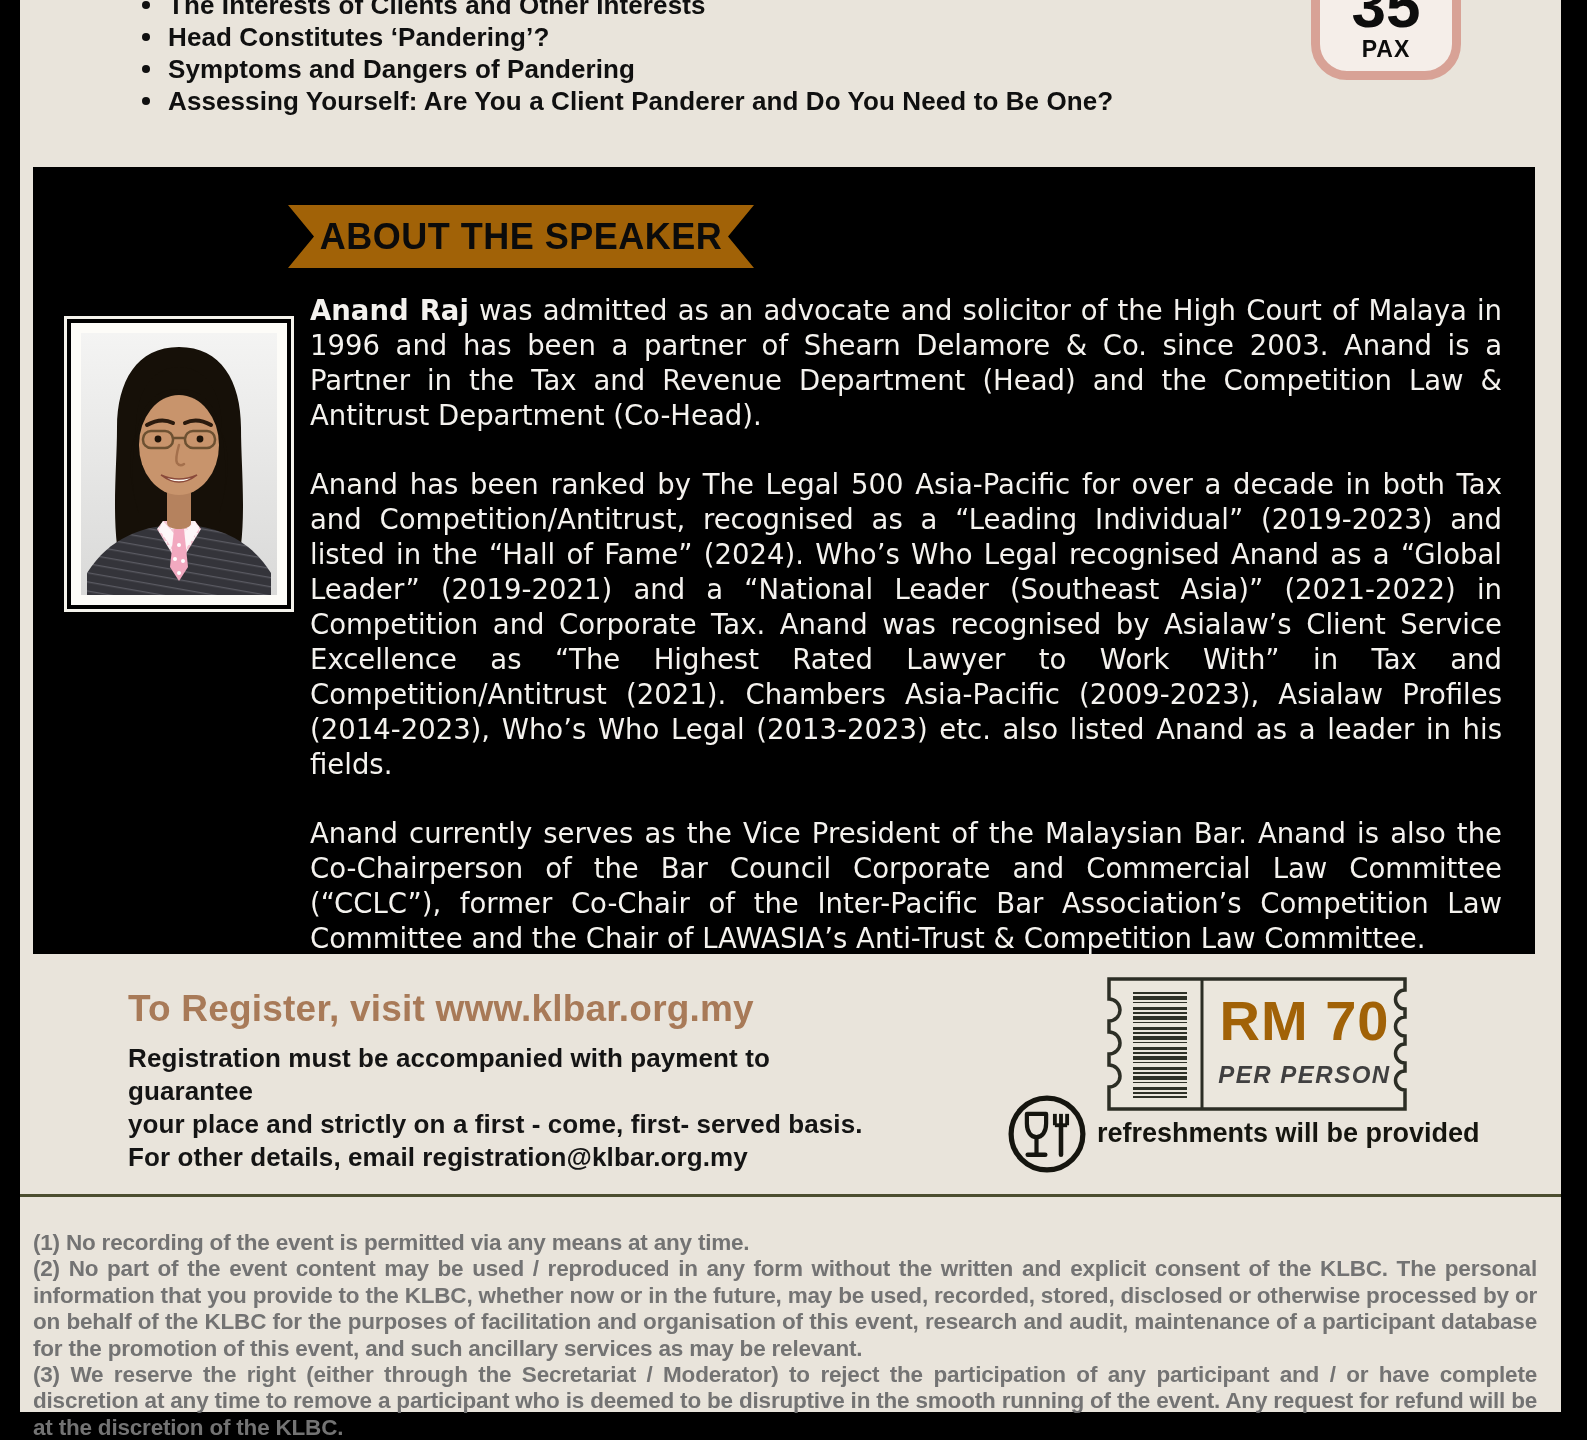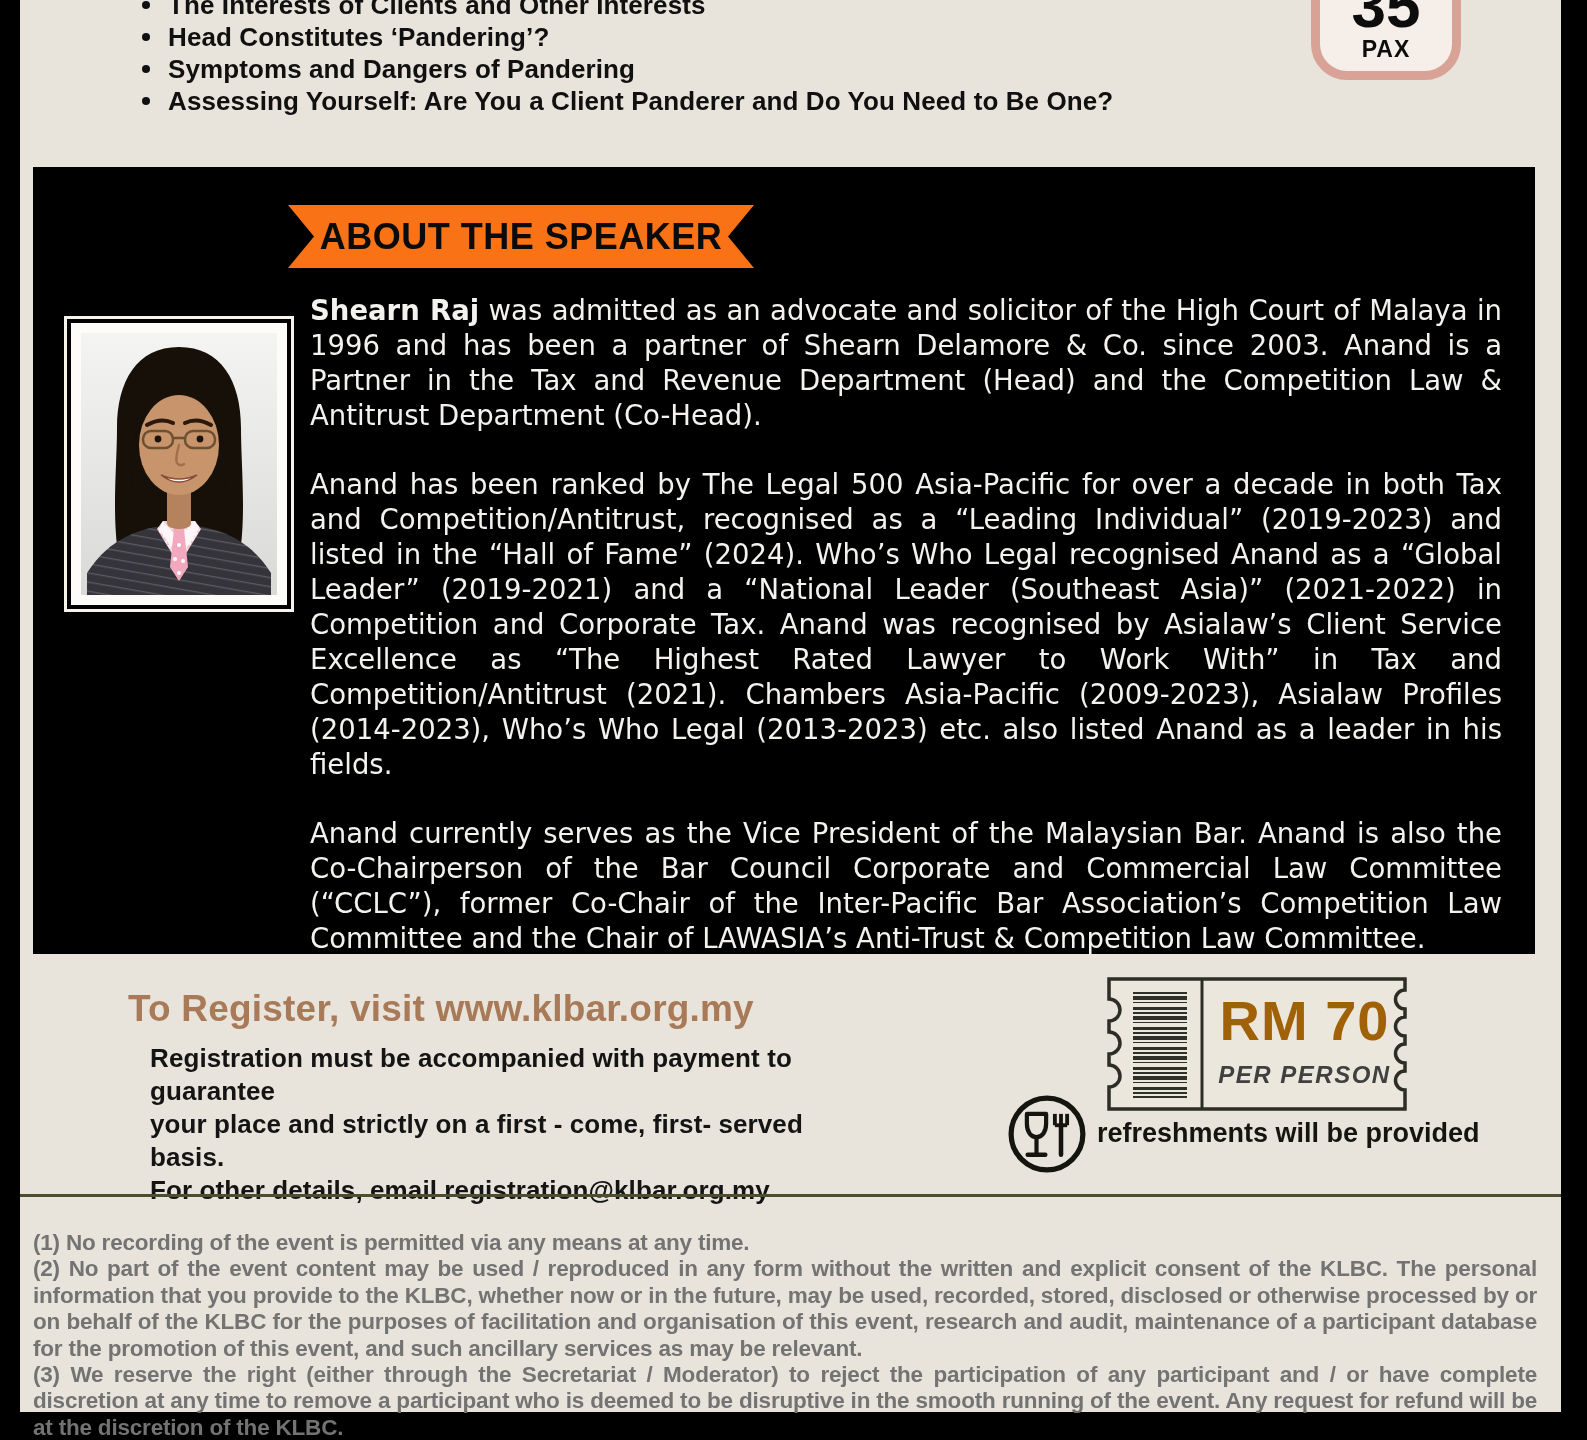--- a/index.html
+++ b/index.html
@@ -21,40 +21,40 @@
 
   
   .pax-badge{position:absolute;left:1311px;top:-38px;width:150px;height:118px;
     background:#f5eee9;border:9px solid #d8a296;border-radius:36px;
     display:flex;flex-direction:column;align-items:center;justify-content:flex-end;padding-bottom:8px;box-sizing:border-box;}
   .pax-number{font-size:62px;font-weight:700;color:#0d0d0d;line-height:.9;}
   .pax-label{font-size:23px;font-weight:700;color:#0d0d0d;letter-spacing:1px;margin-top:2px;}
 
   
   .speaker-panel{position:absolute;left:33px;top:167px;width:1502px;height:787px;background:#000;}
-  .ribbon{position:absolute;left:255px;top:38px;width:466px;height:63px;background:#f97316;
+  .ribbon{position:absolute;left:255px;top:38px;width:466px;height:63px;background:#a16207;
     clip-path:polygon(0 0,100% 0,calc(100% - 26px) 50%,100% 100%,0 100%,26px 50%);
     display:flex;align-items:center;justify-content:center;}
   .ribbon-text{font-size:36px;font-weight:700;color:#0b0b0b;letter-spacing:.5px;}
 
   .photo-frame{position:absolute;left:31px;top:149px;width:230px;height:296px;
     border:3px solid #f5f3ec;box-sizing:border-box;background:#000;padding:4px;}
   .photo-mat{width:100%;height:100%;box-sizing:border-box;border:10px solid #fdfcf8;background:#e9e9e9;}
   .photo-mat svg{display:block;width:100%;height:100%;}
 
   .bio{position:absolute;left:277px;top:126px;width:1192px;color:#f4f2ee;
     font-size:27.5px;line-height:35px;text-align:justify;font-family:"DejaVu Sans","Liberation Sans",sans-serif;}
   .bio p{margin:0 0 34px 0;}
   .bio p:last-child{margin-bottom:0;}
   .bio .bold-name{font-weight:700;}
 
   
   .registration{position:absolute;left:128px;top:988px;width:740px;text-align:left;}
   .reg-heading{font-size:37px;font-weight:700;color:#a87a58;margin:0 0 12px 0;letter-spacing:.2px;}
-  .reg-line{font-size:26px;font-weight:700;color:#141414;line-height:33px;letter-spacing:.1px;margin-left:22px;}
+  .reg-line{font-size:26px;font-weight:700;color:#141414;line-height:33px;letter-spacing:.1px;}
 
   
   .ticket{position:absolute;left:1107px;top:977px;width:300px;height:134px;}
   .ticket svg{position:absolute;left:0;top:0;}
   .barcode{position:absolute;left:26px;top:15px;width:54px;height:106px;
     background:repeating-linear-gradient(to bottom,
       #2e3127 0 2px,transparent 2px 4px,
       #2e3127 4px 8px,transparent 8px 10px,
       #2e3127 10px 11px,transparent 11px 15px,
       #2e3127 15px 18px,transparent 18px 20px);}
@@ -166,21 +166,21 @@
           <circle cx="121" cy="106" r="3.4" fill="#1d1208"></circle>
 
           <path d="M100,112 q-4,14 -2,18 q3,4 7,1" stroke="#a4704c" stroke-width="2.5" fill="none" stroke-linecap="round"></path>
 
           <path d="M82,142 q18,14 36,0 q-18,8 -36,0 Z" fill="#fdf9f4" stroke="#8a4a3a" stroke-width="1.5"></path>
         </svg>
       </div>
     </div>
 
     <div class="bio">
-      <p><span class="bold-name">Shearn Raj</span><span> was admitted as an advocate and solicitor of the High Court of Malaya in 1996 and has been a partner of Shearn Delamore &amp; Co. since 2003. Anand is a Partner in the Tax and Revenue Department (Head) and the Competition Law &amp; Antitrust Department (Co-Head).</span></p>
+      <p><span class="bold-name">Anand Raj</span><span> was admitted as an advocate and solicitor of the High Court of Malaya in 1996 and has been a partner of Shearn Delamore &amp; Co. since 2003. Anand is a Partner in the Tax and Revenue Department (Head) and the Competition Law &amp; Antitrust Department (Co-Head).</span></p>
       <p>Anand has been ranked by The Legal 500 Asia-Pacific for over a decade in both Tax and Competition/Antitrust, recognised as a “Leading Individual” (2019-2023) and listed in the “Hall of Fame” (2024). Who’s Who Legal recognised Anand as a “Global Leader” (2019-2021) and a “National Leader (Southeast Asia)” (2021-2022) in Competition and Corporate Tax. Anand was recognised by Asialaw’s Client Service Excellence as “The Highest Rated Lawyer to Work With” in Tax and Competition/Antitrust (2021). Chambers Asia-Pacific (2009-2023), Asialaw Profiles (2014-2023), Who’s Who Legal (2013-2023) etc. also listed Anand as a leader in his fields.</p>
       <p>Anand currently serves as the Vice President of the Malaysian Bar. Anand is also the Co-Chairperson of the Bar Council Corporate and Commercial Law Committee (“CCLC”), former Co-Chair of the Inter-Pacific Bar Association’s Competition Law Committee and the Chair of LAWASIA’s Anti-Trust &amp; Competition Law Committee.</p>
     </div>
   </div>
 
   <div class="registration">
     <div class="reg-heading">To Register, visit www.klbar.org.my</div>
     <div class="reg-line">Registration must be accompanied with payment to guarantee</div>
     <div class="reg-line">your place and strictly on a first - come, first- served basis.</div>
     <div class="reg-line">For other details, email registration@klbar.org.my</div>

